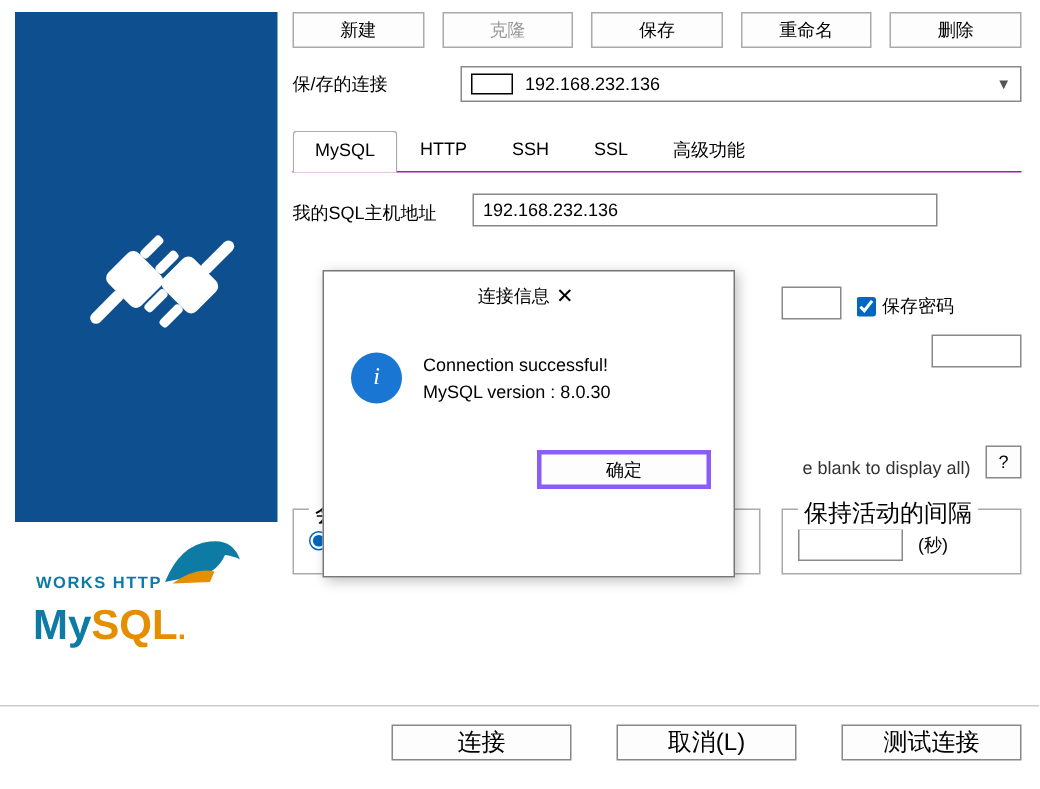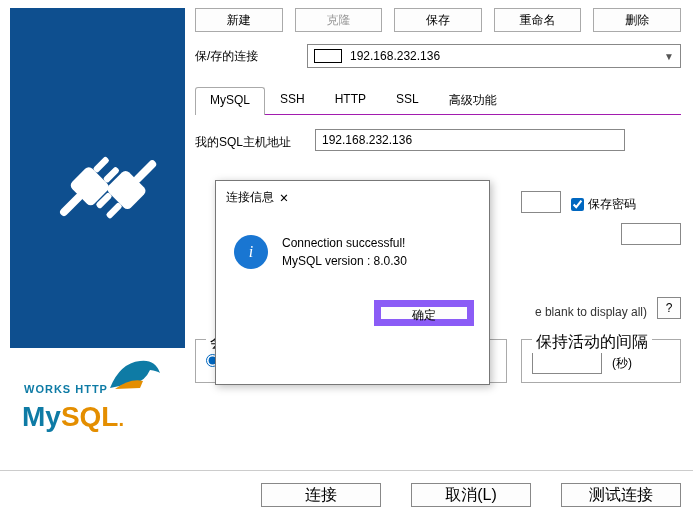--- a/index.html
+++ b/index.html
@@ -206,24 +206,23 @@
   top: 180px;
   width: 275px;
   height: 205px;
   background: #fff;
   border: 1px solid #777;
   box-shadow: 2px 2px 8px rgba(0,0,0,0.25);
   z-index: 10;
 }
 .modal-title {
   display: flex;
-  justify-content: flex-start;
+  justify-content: center;
   padding: 8px 10px;
   font-size: 12px;
-  font-family: Liberation Mono, monospace;
 }
 .modal-close {
   cursor: pointer;
   font-size: 14px;
   width: 20px;
   text-align: center;
 }
 .modal-body {
   display: flex;
   align-items: center;
@@ -243,24 +242,24 @@
   font-family: Georgia, serif;
   font-style: italic;
 }
 .modal-msg { font-size: 12px; line-height: 1.5; }
 .modal-footer {
   padding: 10px 15px 14px;
   display: flex;
   justify-content: flex-end;
 }
 .modal-footer button {
-  width: 100px;
+  width: 116px;
   height: 26px;
   background: #fdfdfd;
-  border: 7px solid #8b5cf6;
+  border: 3px solid #8b5cf6;
   font-size: 12px;
   cursor: pointer;
 }
 .hidden-rows {
   height: 100px;
 }
 </style>
 </head>
 <body>
 
@@ -305,22 +304,22 @@
       <label>保/存的连接</label>
       <div class="conn-select">
         <div class="color-box"></div>
         <span>192.168.232.136</span>
         <span class="chevron">▼</span>
       </div>
     </div>
 
     <div class="tabs">
       <div class="tab active">MySQL</div>
+      <div class="tab">HTTP</div>
       <div class="tab">SSH</div>
-      <div class="tab">HTTP</div>
       <div class="tab">SSL</div>
       <div class="tab">高级功能</div>
     </div>
 
     <div class="form-row">
       <label>我的SQL主机地址</label>
       <input class="text-input host-input" value="192.168.232.136" style="">
     </div>
 
     <div class="hidden-rows">

